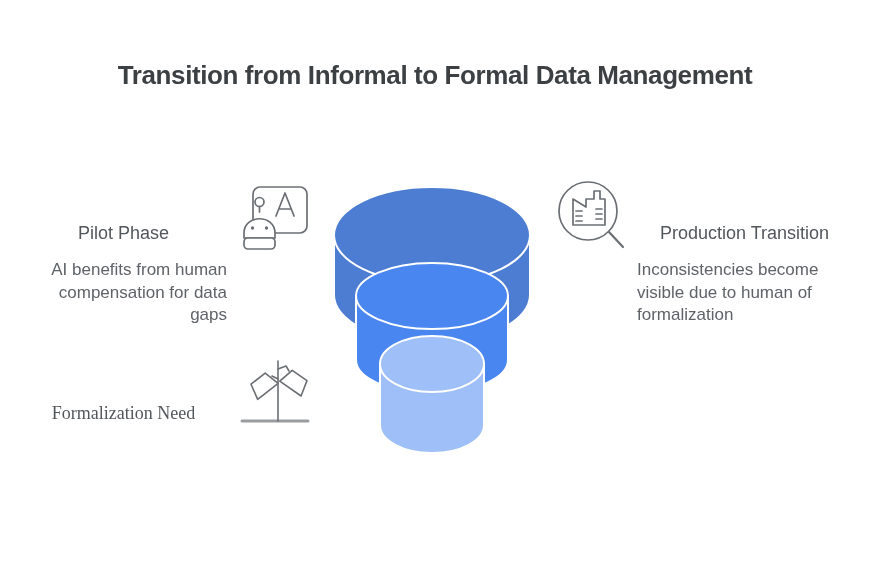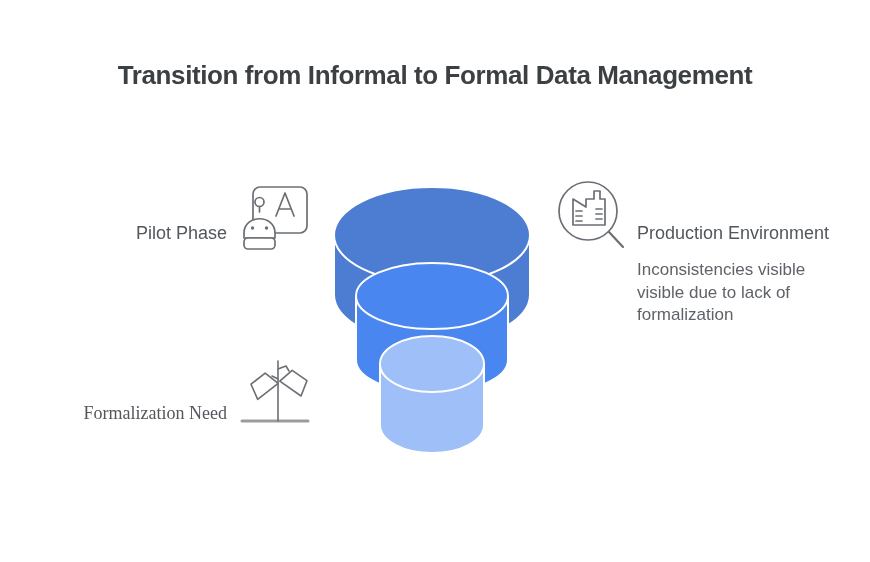--- a/index.html
+++ b/index.html
@@ -7,21 +7,21 @@
     width:870px;height:562px;background:#ffffff;position:relative;overflow:hidden;
     font-family:"Liberation Sans","DejaVu Sans",sans-serif;
   }
   .stage{position:absolute;inset:0;width:788px;height:562px;border-radius:30px;}
   .title{
     position:absolute;left:0;top:60px;width:870px;text-align:center;
     font-size:26px;font-weight:700;color:#3C4043;letter-spacing:-0.4px;
   }
   .funnel-svg{position:absolute;left:0;top:0;width:870px;height:562px;}
   .group{position:absolute;}
-  .group .label{font-size:18px;color:#53575C;line-height:22px;}
+  .group .label{font-size:18px;color:#53575C;line-height:22px;text-align:center;}
   .group .desc{font-size:17px;color:#5F6368;line-height:22.5px;margin-top:15px;}
   .align-right{text-align:right;}
   .align-left{text-align:left;}
   .icon{position:absolute;}
   .icon svg{display:block;}
 </style>
 </head>
 <body>
 
 <div class="stage">
@@ -41,37 +41,38 @@
     </g>
 
     <g>
       <path d="M380,364 A52,28 0 0 1 484,364 L484,425 A52,28 0 0 1 380,425 Z" stroke="#ffffff" stroke-width="2" stroke-linejoin="round" fill="#9FBFF9"></path>
       <path d="M380,364 A52,28 0 0 0 484,364" fill="none" stroke="#ffffff" stroke-width="2"></path>
     </g>
   </svg>
 
   <div class="group align-right" style="left:20px;top:222px;width:207px;">
     <div class="label">Pilot Phase</div>
+    <div class="desc">AI benefits from human compensation for data gaps</div>
   </div>
   <div class="icon" style="left:240px;top:183px;">
     <svg width="70" height="68" viewBox="0 0 70 68" fill="none" stroke="#6B6F74" stroke-width="1.7" stroke-linecap="round" stroke-linejoin="round">
       <rect x="13" y="4" width="54" height="46" rx="7"></rect>
       <path d="M36,33 L45,10 L54,33 M39.5,26 L50.5,26"></path>
       <circle cx="19.5" cy="19" r="4.5" fill="#ffffff"></circle>
       <line x1="19.5" y1="23.5" x2="19.5" y2="29"></line>
       <path d="M4,55 L4,50 C4,31 35,31 35,50 L35,55 Z" fill="#ffffff"></path>
       <circle cx="12.5" cy="45" r="1.7" fill="#6B6F74" stroke="none"></circle>
       <circle cx="26.5" cy="45" r="1.7" fill="#6B6F74" stroke="none"></circle>
       <rect x="4" y="55" width="31" height="11" rx="4" fill="#ffffff"></rect>
     </svg>
   </div>
 
   <div class="group align-left" style="left:637px;top:222px;width:215px;">
-    <div class="label">Production Environment</div>
-    <div class="desc">Inconsistencies visible visible due to lack of formalization</div>
+    <div class="label">Production Transition</div>
+    <div class="desc">Inconsistencies become visible due to human of formalization</div>
   </div>
   <div class="icon" style="left:555px;top:179px;">
     <svg width="72" height="72" viewBox="0 0 72 72" fill="none" stroke="#6B6F74" stroke-width="1.7" stroke-linecap="round" stroke-linejoin="round">
       <circle cx="33" cy="32" r="29"></circle>
       <line x1="54" y1="53" x2="68" y2="68" stroke-width="2.2"></line>
       <path d="M18,46 L18,20 L31,28 L31,20 L39,20 L39,12 L45,12 L45,20 L50,20 L50,46 Z"></path>
       <path d="M21,32 L27,32 M21,37 L27,37 M21,42 L27,42"></path>
       <path d="M41,30 L47,30 M41,35 L47,35 M41,40 L47,40"></path>
     </svg>
   </div>

